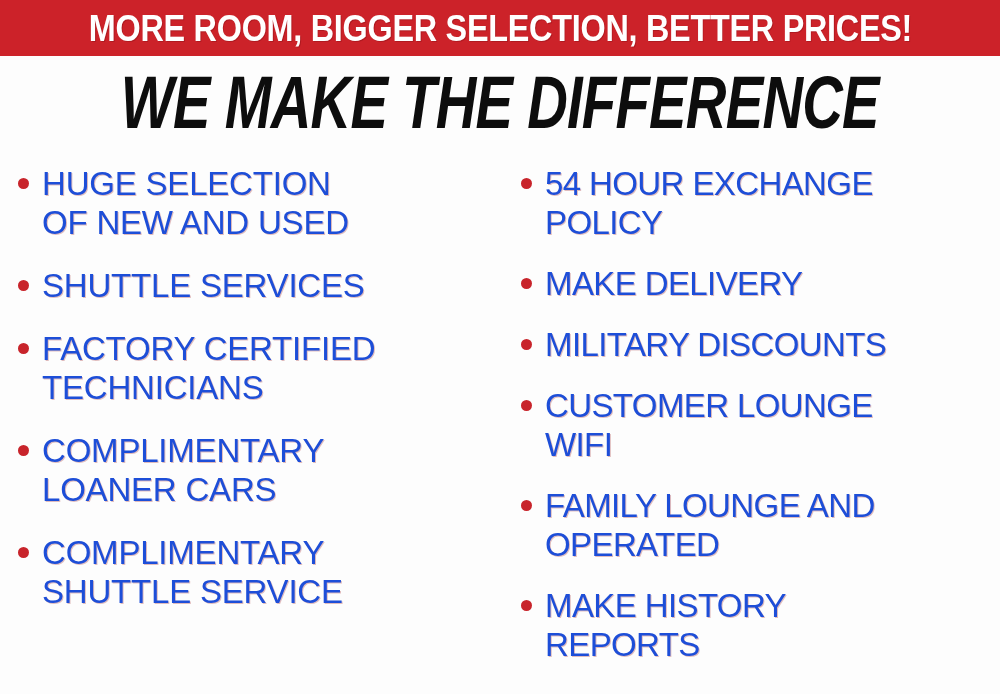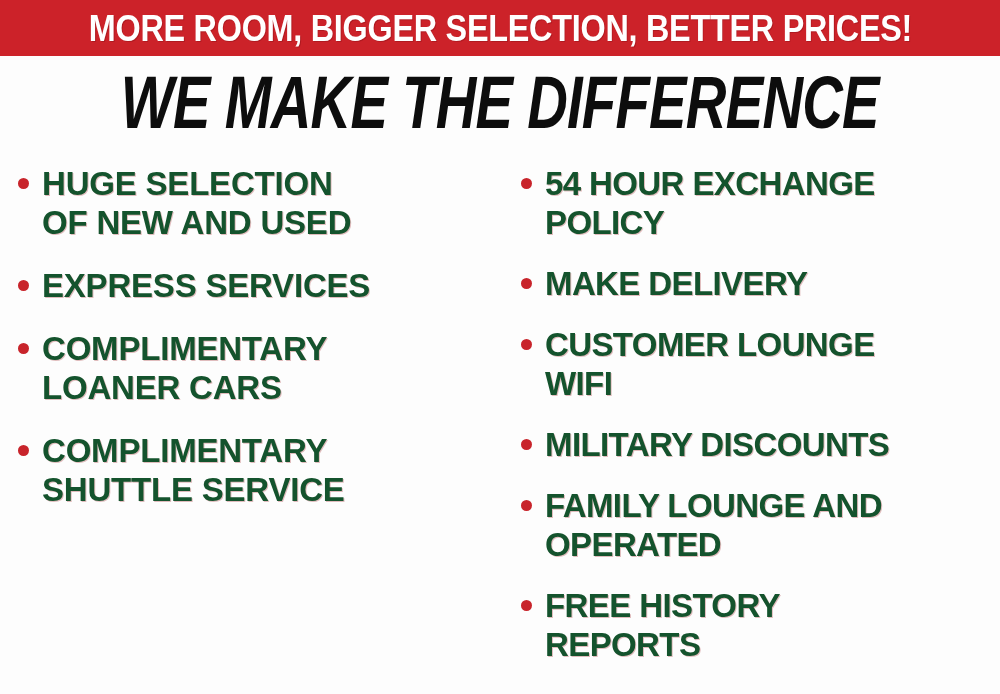--- a/index.html
+++ b/index.html
@@ -108,23 +108,23 @@
   .bullet-dot {
     flex: 0 0 auto;
     width: 11px;
     height: 11px;
     border-radius: 50%;
     background: #c8242b;
     margin-top: 14px;
     margin-right: 13px;
   }
   .bullet-text {
-    color: #14532d;
-    font-family: "Liberation Sans", sans-serif;
-    font-weight: bold;
+    color: #1d4ed8;
+    font-family: "Liberation Sans", sans-serif;
+    font-weight: normal;
     font-size: 33px;
     line-height: 39px;
     letter-spacing: -0.2px;
     text-shadow: 1px 1px 0 rgba(150,20,25,0.28);
     white-space: pre-line;
   }
 
   
   .column-right .bullet-text {
     letter-spacing: -0.6px;
@@ -150,23 +150,28 @@
     <div class="column column-left">
 
       <div class="bullet-item">
         <span class="bullet-dot"></span>
         <span class="bullet-text">HUGE SELECTION
 OF NEW AND USED</span>
       </div>
 
       <div class="bullet-item">
         <span class="bullet-dot"></span>
-        <span class="bullet-text">EXPRESS SERVICES</span>
-      </div>
-
+        <span class="bullet-text">SHUTTLE SERVICES</span>
+      </div>
+
+      <div class="bullet-item">
+        <span class="bullet-dot"></span>
+        <span class="bullet-text">FACTORY CERTIFIED
+TECHNICIANS</span>
+      </div>
 
       <div class="bullet-item">
         <span class="bullet-dot"></span>
         <span class="bullet-text">COMPLIMENTARY
 LOANER CARS</span>
       </div>
 
       <div class="bullet-item">
         <span class="bullet-dot"></span>
         <span class="bullet-text">COMPLIMENTARY
@@ -183,38 +188,38 @@
 POLICY</span>
       </div>
 
       <div class="bullet-item">
         <span class="bullet-dot"></span>
         <span class="bullet-text">MAKE DELIVERY</span>
       </div>
 
       <div class="bullet-item">
         <span class="bullet-dot"></span>
+        <span class="bullet-text">MILITARY DISCOUNTS</span>
+      </div>
+
+      <div class="bullet-item">
+        <span class="bullet-dot"></span>
         <span class="bullet-text">CUSTOMER LOUNGE
 WIFI</span>
       </div>
 
       <div class="bullet-item">
         <span class="bullet-dot"></span>
-        <span class="bullet-text">MILITARY DISCOUNTS</span>
-      </div>
-
-      <div class="bullet-item">
-        <span class="bullet-dot"></span>
         <span class="bullet-text">FAMILY LOUNGE AND
 OPERATED</span>
       </div>
 
       <div class="bullet-item">
         <span class="bullet-dot"></span>
-        <span class="bullet-text">FREE HISTORY
+        <span class="bullet-text">MAKE HISTORY
 REPORTS</span>
       </div>
 
     </div>
 
   </div>
 
 </div>
 
 </body></html>

